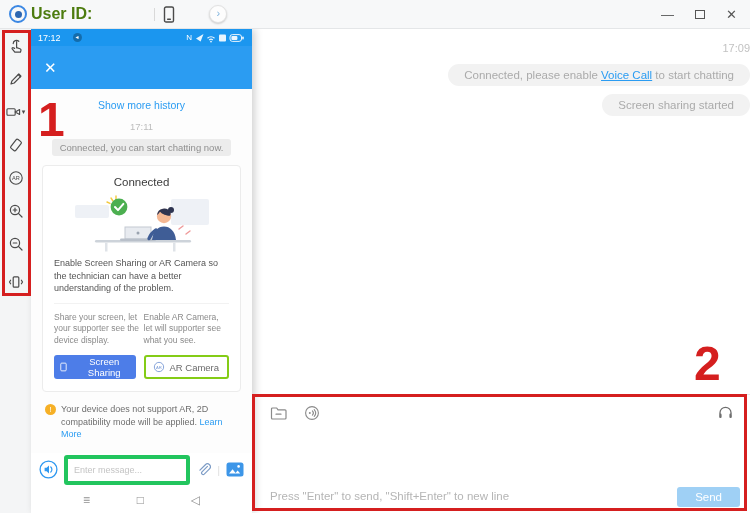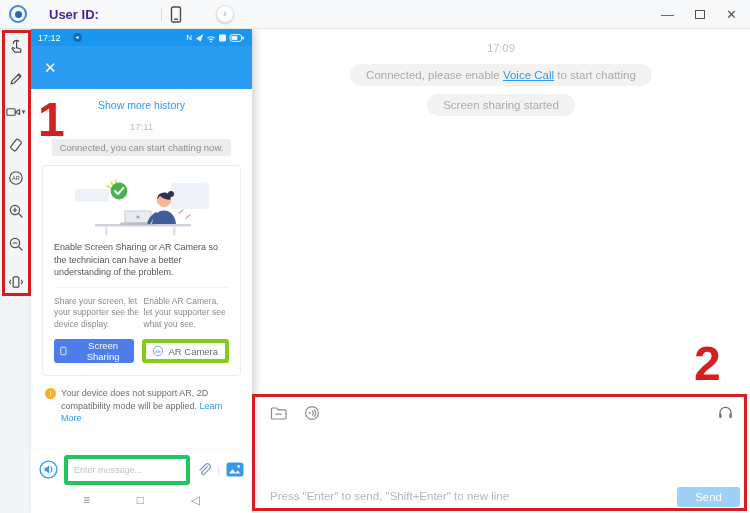--- a/index.html
+++ b/index.html
@@ -6,21 +6,21 @@
   body{width:750px;height:513px;position:relative;overflow:hidden;background:#fff;
        font-family:"Liberation Sans",sans-serif;-webkit-font-smoothing:antialiased}
   svg{display:block}
 
   
   .titlebar{position:absolute;top:0;left:0;width:750px;height:29px;background:#f7f8f9;
             border-bottom:1px solid #e4e6e8;display:flex;align-items:center;box-sizing:border-box;z-index:5}
   .logo{width:14px;height:14px;border:2px solid #3b87e3;border-radius:50%;margin-left:9px;
         display:flex;align-items:center;justify-content:center;flex:none}
   .logo-dot{width:7px;height:7px;background:#2c66b1;border-radius:50%}
-  .tb-title{font-size:13px;font-weight:bold;color:#4c1d95;margin-left:22px}
+  .tb-title{font-size:16px;font-weight:bold;color:#4d7c0f;margin-left:4px}
   .tb-divider{width:1px;height:13px;background:#d9d9d9;margin-left:62px}
   .tb-phone{margin-left:8px}
   .tb-chevron{margin-left:34px;width:16px;height:16px;border-radius:50%;background:#fdfdfd;
               border:1px solid #e2e2e2;color:#7fb3de;font-size:11px;line-height:14px;text-align:center;
               box-shadow:0 1px 2px rgba(0,0,0,.18);cursor:pointer}
   .tb-window{margin-left:auto;display:flex;align-items:center;gap:21px;margin-right:13px;color:#555}
   .wc{cursor:pointer;font-size:13px;line-height:1}
   .max-box{width:10px;height:9px;border:1.5px solid #555;box-sizing:border-box}
 
   
@@ -48,38 +48,38 @@
   .card{margin:9px 11px 0;background:#fff;border:1px solid #ececec;border-radius:4px;
         padding:10px 11px 12px;text-align:left}
   .card-title{text-align:center;font-size:11.5px;color:#3c3c3c;margin-bottom:4px}
   .illus{margin:0 auto}
   .card-desc{font-size:9px;color:#555;line-height:1.4;margin-top:5px}
   .card-cols{display:flex;gap:4px;margin-top:8px;border-top:1px solid #f2f2f2;padding-top:8px}
   .card-col{flex:1;font-size:8.5px;color:#8a8a8a;line-height:1.35}
   .card-btns{display:flex;gap:8px;margin-top:9px}
   .btn-ss{flex:1;background:#4d7de8;color:#fff;font-size:9.5px;height:24px;border-radius:3px;border:none;
           display:flex;align-items:center;justify-content:center;gap:12px;cursor:pointer}
-  .btn-ar{flex:1;background:#fff;border:4px solid #84cc16;color:#6a6a6a;font-size:9.5px;height:24px;
+  .btn-ar{flex:1;background:#fff;border:2px solid #84cc16;color:#6a6a6a;font-size:9.5px;height:24px;
           border-radius:3px;display:flex;align-items:center;justify-content:center;gap:4px;cursor:pointer;box-sizing:border-box}
   .warn{display:flex;gap:5px;margin:11px 14px 0;text-align:left;font-size:9px;color:#6e6e6e;line-height:1.4}
   .warn-ic{width:11px;height:11px;border-radius:50%;background:#f6b026;color:#fff;font-size:8px;
            line-height:11px;text-align:center;flex:none;margin-top:1px}
   .warn-link{color:#2b9cf2;cursor:pointer}
   .p-inputrow{height:33px;display:flex;align-items:center;padding:0 8px;gap:6px;background:#fff;flex:none}
   .p-msg-input{flex:1;height:22px;border:4px solid #22c55e;border-radius:3px;font-size:9px;padding:0 6px;
                color:#333;background:#fff;outline:none;min-width:0}
   .p-msg-input::placeholder{color:#c4c4c4}
   .p-div{color:#e0e0e0;font-size:11px}
   .p-navrow{height:27px;display:flex;align-items:center;justify-content:space-between;padding:0 52px;
             color:#8f8f8f;font-size:12px;background:#fff;flex:none}
   .p-nav{cursor:pointer}
 
   
   .chat{position:absolute;left:252px;top:29px;width:498px;height:484px;background:#fff}
-  .msgs{text-align:center;padding-top:13px}
+  .msgs{text-align:right;padding-top:13px}
   .c-time{color:#c2c2c2;font-size:11px}
   .c-pill{display:inline-block;background:#f2f2f2;color:#ababab;font-size:11.5px;padding:5px 16px;
           border-radius:14px;margin-top:8px}
   .c-pill.first{margin-top:10px}
   .c-link{color:#2b9cf2;text-decoration:underline;cursor:pointer}
   .composer{position:absolute;left:0;bottom:0;width:498px;height:119px;border-top:1px solid #eaeaea;
             background:#fff;box-sizing:border-box}
   .comp-toolbar{display:flex;align-items:center;gap:17px;padding:10px 0 0 18px}
   .comp-icon{cursor:pointer}
   .headset{position:absolute;right:16px;top:9px;cursor:pointer}
@@ -195,20 +195,21 @@
   </div>
   <div class="p-header">
     <span class="p-close">✕</span>
   </div>
   <div class="p-body">
     <span class="show-more">Show more history</span>
     <div class="p-time">17:11</div>
     <div><span class="p-pill">Connected, you can start chatting now.</span></div>
 
     <div class="card">
+      <div class="card-title">Connected</div>
       <svg class="illus" width="150" height="60" viewBox="0 0 150 60">
         <rect x="8" y="13" width="34" height="13" rx="2" fill="#eef1f6"></rect>
         <rect x="104" y="7" width="38" height="26" rx="2" fill="#eef1f6"></rect>
         <path d="M44 6l2 3M49 4v3.6M40 10l3 1.4" stroke="#f3c93f" stroke-width="1.4" stroke-linecap="round"></path>
         <path d="M112 37l4-3M119 42l4-3" stroke="#ef9a9a" stroke-width="1.4" stroke-linecap="round"></path>
         <rect x="28" y="48" width="96" height="2.5" rx="1.2" fill="#cdd3da"></rect>
         <rect x="38" y="50.5" width="2.5" height="9" fill="#dfe3e8"></rect>
         <rect x="106" y="50.5" width="2.5" height="9" fill="#dfe3e8"></rect>
         <rect x="58" y="35" width="26" height="12" fill="#e8ebf0" stroke="#c3c9d2"></rect>
         <rect x="53" y="46.5" width="36" height="2.4" rx="1.2" fill="#b9c0ca"></rect>
@@ -217,21 +218,21 @@
         <circle cx="97" cy="24" r="7.2" fill="#f4b894"></circle>
         <path d="M90 23a7.2 7.2 0 0 1 13.5-2.6c.6 2-.4 3.4-1 3.4-2.8 0-7.5-1.6-9.5-4-1 1.6-2 2.8-3 3.2z" fill="#2e3450"></path>
         <circle cx="104" cy="18" r="3" fill="#2e3450"></circle>
         <path d="M89 38c-3 2-5.5 5-7 8.6" stroke="#3f5d96" stroke-width="3.4" fill="none" stroke-linecap="round"></path>
         <circle cx="52" cy="15" r="8.4" fill="#4caf50"></circle>
         <path d="M48 15l3 3.1 5.4-6.2" stroke="#fff" stroke-width="2" fill="none" stroke-linecap="round" stroke-linejoin="round"></path>
       </svg>
       <div class="card-desc">Enable Screen Sharing or AR Camera so the technician can have a better understanding of the problem.</div>
       <div class="card-cols">
         <div class="card-col">Share your screen, let your supporter see the device display.</div>
-        <div class="card-col">Enable AR Camera, let your supporter see what you see.</div>
+        <div class="card-col">Enable AR Camera, let will supporter see what you see.</div>
       </div>
       <div class="card-btns">
         <button class="btn-ss">
           <svg width="9" height="12" viewBox="0 0 9 12">
               <rect x="1" y="1" width="7" height="10" rx="1.2" fill="none" stroke="#fff" stroke-width="1.1"></rect>
             </svg>
           <span>Screen Sharing</span>
         </button>
         <button class="btn-ar">
           <svg width="12" height="12" viewBox="0 0 16 16">

